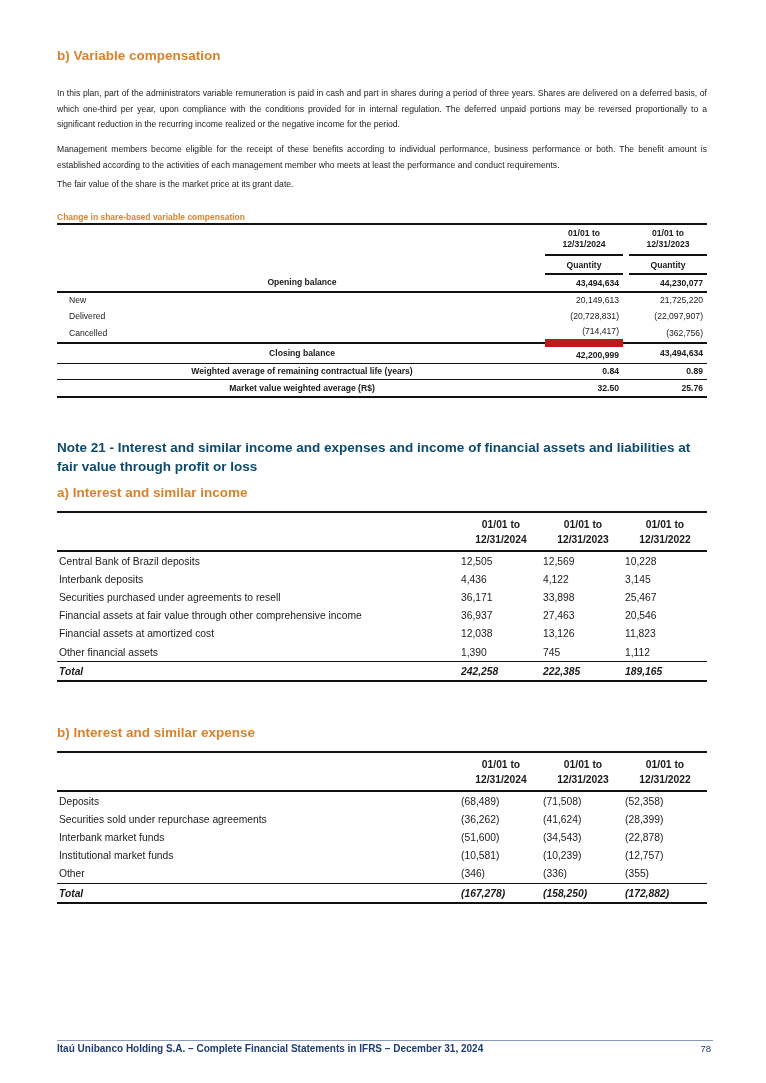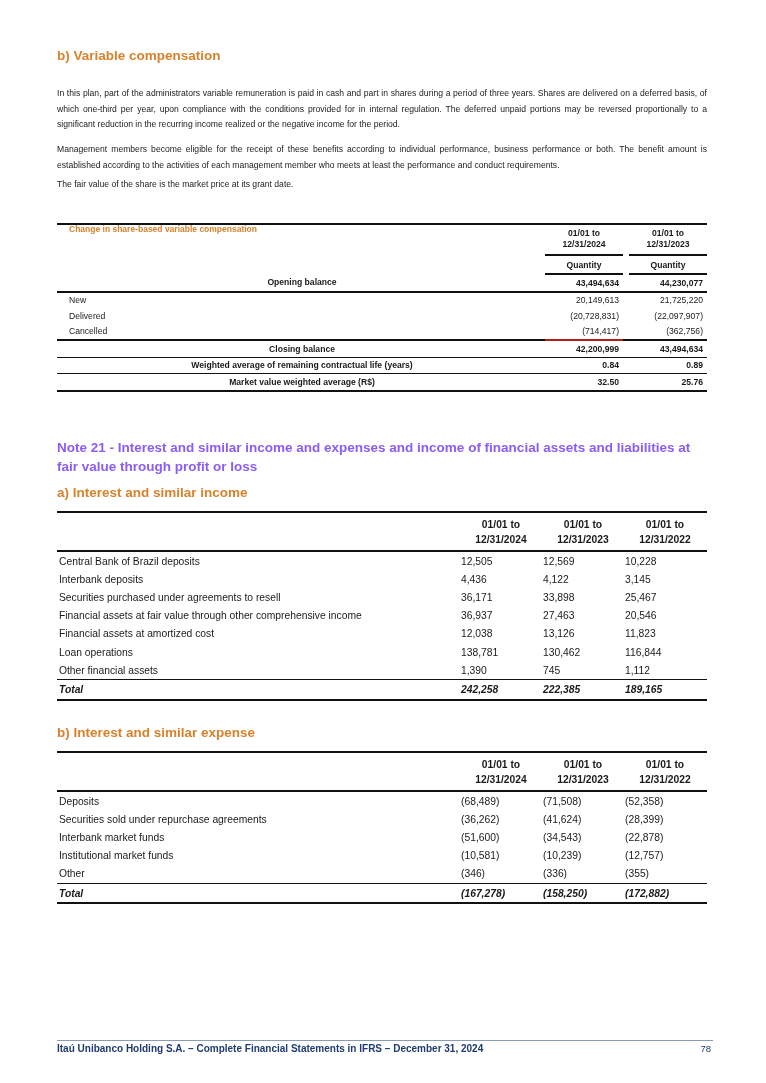--- a/index.html
+++ b/index.html
@@ -1,24 +1,24 @@
 <!DOCTYPE html>
 <html><head>
 <meta charset="utf-8">
 <style>
   html, body { margin: 0; padding: 0; background: #ffffff; }
   body { width: 766px; height: 1083px; position: relative; overflow: hidden;
          font-family: "Liberation Sans", sans-serif; color: #1a1a1a; }
   .page { position: absolute; left: 0; top: 0; width: 766px; height: 1083px; }
 
   .h-orange { position: absolute; left: 57px; color: #d9822b; font-weight: bold; font-size: 13.5px; margin: 0; }
-  .h-navy { position: absolute; left: 57px; color: #8b5cf6; font-weight: bold; font-size: 13.5px; line-height: 19px; margin: 0; width: 650px; }
+  .h-navy { position: absolute; left: 57px; color: #0c4a6e; font-weight: bold; font-size: 13.5px; line-height: 19px; margin: 0; width: 650px; }
   .para { position: absolute; left: 57px; width: 650px; font-size: 8.6px; line-height: 15.5px; text-align: justify; margin: 0; color: #222; }
 
-  .tbl-caption { position: absolute; left: 57px; top: 212px; color: #d9822b; font-weight: bold; font-size: 8.5px; margin: 12px; }
+  .tbl-caption { position: absolute; left: 57px; top: 212px; color: #d9822b; font-weight: bold; font-size: 8.5px; margin: 0; }
 
   
   .share-table { position: absolute; left: 57px; top: 223px; width: 650px; border-collapse: collapse; font-size: 8.6px; }
   .share-table td { padding: 0; height: 15.5px; vertical-align: middle; }
   .share-table .lbl { padding-left: 2px; text-align: center; }
   .share-table .indent { padding-left: 12px; }
   .share-table .num { text-align: right; width: 74px; padding-right: 4px; }
   .share-table .gap { width: 6px; }
   .share-table .bold { font-weight: bold; }
   .top-rule { border-top: 2.5px solid #111; }
@@ -89,21 +89,21 @@
       <td class="num">(22,097,907)</td>
     </tr>
     <tr>
       <td class="indent">Cancelled</td>
       <td class="num">(714,417)</td>
       <td class="gap"></td>
       <td class="num">(362,756)</td>
     </tr>
     <tr>
       <td class="lbl bold" style="border-top:2px solid #111;border-bottom:1.5px solid #111;">Closing balance</td>
-      <td class="num bold" style="border-top:2px solid #b91c1c;border-bottom:1.5px solid #111;margin-top:44px;">42,200,999</td>
+      <td class="num bold" style="border-top:8px solid #b91c1c;border-bottom:1.5px solid #111;margin-top:44px;">42,200,999</td>
       <td class="gap" style="border-top:2px solid #111;border-bottom:1.5px solid #111;"></td>
       <td class="num bold" style="border-top:2px solid #111;border-bottom:1.5px solid #111;">43,494,634</td>
     </tr>
     <tr>
       <td class="lbl bold" style="border-bottom:1.5px solid #111;">Weighted average of remaining contractual life (years)</td>
       <td class="num bold" style="border-bottom:1.5px solid #111;">0.84</td>
       <td class="gap" style="border-bottom:1.5px solid #111;"></td>
       <td class="num bold" style="border-bottom:1.5px solid #111;margin-top:32px;">0.89</td>
     </tr>
     <tr>
@@ -158,26 +158,20 @@
           <td class="lbl">Financial assets at fair value through other comprehensive income</td>
           <td class="num">36,937</td>
           <td class="num">27,463</td>
           <td class="num">20,546</td>
         </tr>
     <tr>
           <td class="lbl">Financial assets at amortized cost</td>
           <td class="num">12,038</td>
           <td class="num">13,126</td>
           <td class="num">11,823</td>
-        </tr>
-    <tr>
-          <td class="lbl">Loan operations</td>
-          <td class="num">138,781</td>
-          <td class="num">130,462</td>
-          <td class="num">116,844</td>
         </tr>
     <tr>
           <td class="lbl">Other financial assets</td>
           <td class="num">1,390</td>
           <td class="num">745</td>
           <td class="num">1,112</td>
         </tr>
     <tr class="total">
           <td class="lbl">Total</td>
           <td class="num">242,258</td>

